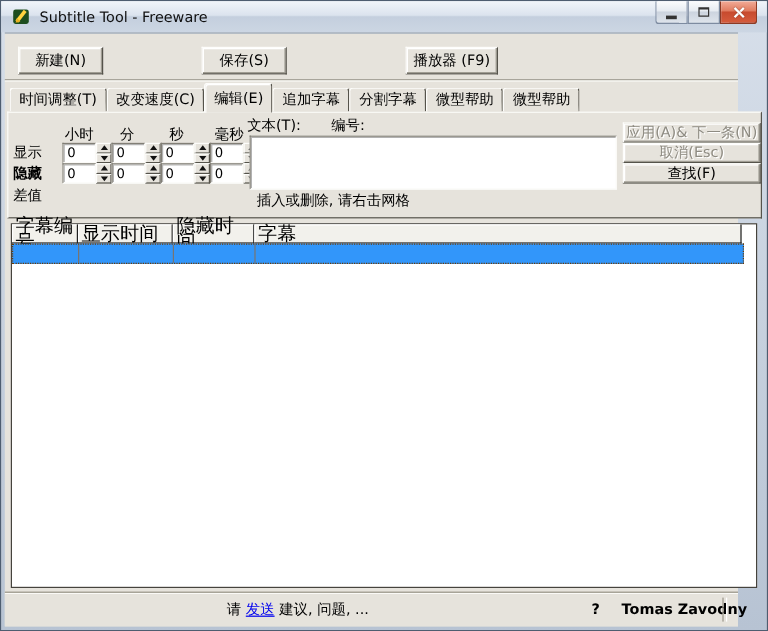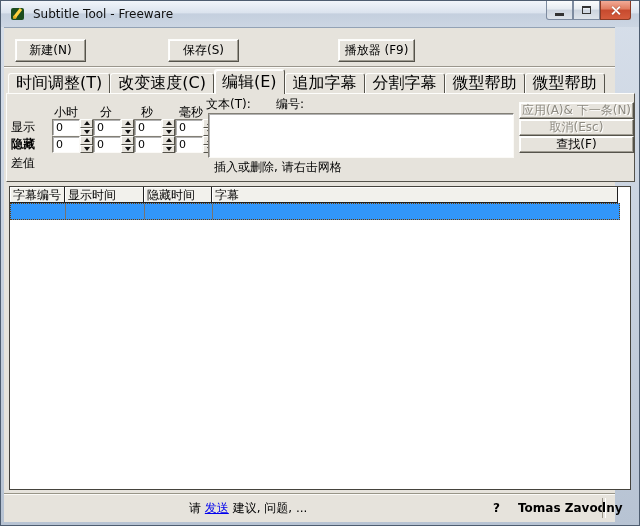--- a/index.html
+++ b/index.html
@@ -33,21 +33,21 @@
         border:1px solid;border-color:#fdfdfb #55534b #55534b #fdfdfb;
         box-shadow:inset -1px -1px 0 #a09d93,inset 1px 1px 0 #ffffff;
         font-size:12px;display:flex;align-items:center;justify-content:center;color:#000;}
   .btn3d.disabled{color:#8e8b82;text-shadow:1px 1px 0 #fff;}
   .tb-sep{position:absolute;left:0;top:38px;width:100%;height:2px;border-top:1px solid #9a968c;border-bottom:1px solid #fbfaf7;box-sizing:border-box;}
   
   .tabstrip{position:absolute;left:4px;top:40px;height:26px;display:flex;align-items:flex-end;z-index:6;}
   .tab{box-sizing:border-box;height:20px;margin-bottom:1px;background:#e6e3dc;
        border:1px solid #55534b;border-bottom:none;border-left-color:#fdfdfb;border-top-color:#fdfdfb;
        border-radius:3px 3px 0 0;display:flex;align-items:center;justify-content:center;
-       padding:0 7px;font-size:16px;color:#000;}
+       padding:0 7px;font-size:12px;color:#000;}
   .tab.active{height:25px;margin-bottom:0;position:relative;z-index:7;
        box-shadow:inset 1px 1px 0 #fff;}
   .tabpanel{position:absolute;left:2px;top:65px;width:629px;height:89px;box-sizing:border-box;
        border:1px solid;border-color:#fdfdfb #55534b #55534b #fdfdfb;background:#e6e3dc;z-index:1;}
   
   .tedit{position:absolute;width:28px;height:17px;box-sizing:border-box;background:#fff;
        border:1px solid;border-color:#827f76 #fbfaf7 #fbfaf7 #827f76;
        box-shadow:inset 1px 1px 0 rgba(0,0,0,.30);
        font-family:inherit;font-size:11px;padding:0 0 0 3px;outline:none;z-index:5;}
   .spin{position:absolute;width:13px;height:17px;display:flex;flex-direction:column;z-index:5;}
@@ -57,21 +57,21 @@
   .tri-d{width:0;height:0;border-left:3px solid transparent;border-right:3px solid transparent;border-top:4px solid #111;}
   .txtarea{position:absolute;left:204px;top:85px;width:306px;height:45px;box-sizing:border-box;z-index:5;
        background:#fff;border:1px solid;border-color:#827f76 #fbfaf7 #fbfaf7 #827f76;
        box-shadow:inset 1px 1px 0 rgba(0,0,0,.30);resize:none;outline:none;font-family:inherit;font-size:12px;}
   
   .grid{position:absolute;left:5px;top:158px;width:622px;height:304px;box-sizing:border-box;
        background:#fff;border:1px solid #45433d;z-index:2;}
   .ghead{position:absolute;left:0;top:0;display:flex;}
   .gcell{box-sizing:border-box;height:16px;background:#f2f1ec;border-right:1px solid #1f1f1f;
        border-bottom:1px solid #1f1f1f;box-shadow:inset 1px 1px 0 #fff;
-       font-size:12px;line-height:14px;padding:0 3px;display:flex;align-items:center;color:#000;}
+       font-size:16px;line-height:14px;padding:0 3px;display:flex;align-items:center;color:#000;}
   .gc0{width:55px;} .gc1{width:79px;} .gc2{width:68px;} .gc3{width:406px;}
   .selrow{position:absolute;left:0;top:16px;height:17px;box-sizing:border-box;display:flex;
        background:#3296fa;border:1px dotted #6e3a00;}
   .scell{box-sizing:border-box;height:100%;border-right:1px solid rgba(178,89,0,.55);}
   .scell:last-child{border-right:none;}
   
   .statusbar{position:absolute;left:0;bottom:0;width:100%;height:29px;box-sizing:border-box;
        background:#e6e3dc;border-top:1px solid #989588;box-shadow:inset 0 1px 0 #fbfaf7;font-size:12px;}
   .sb-div{position:absolute;right:9px;top:4px;bottom:4px;width:2px;
        border-left:1px solid #9a968a;border-right:1px solid #fff;}

